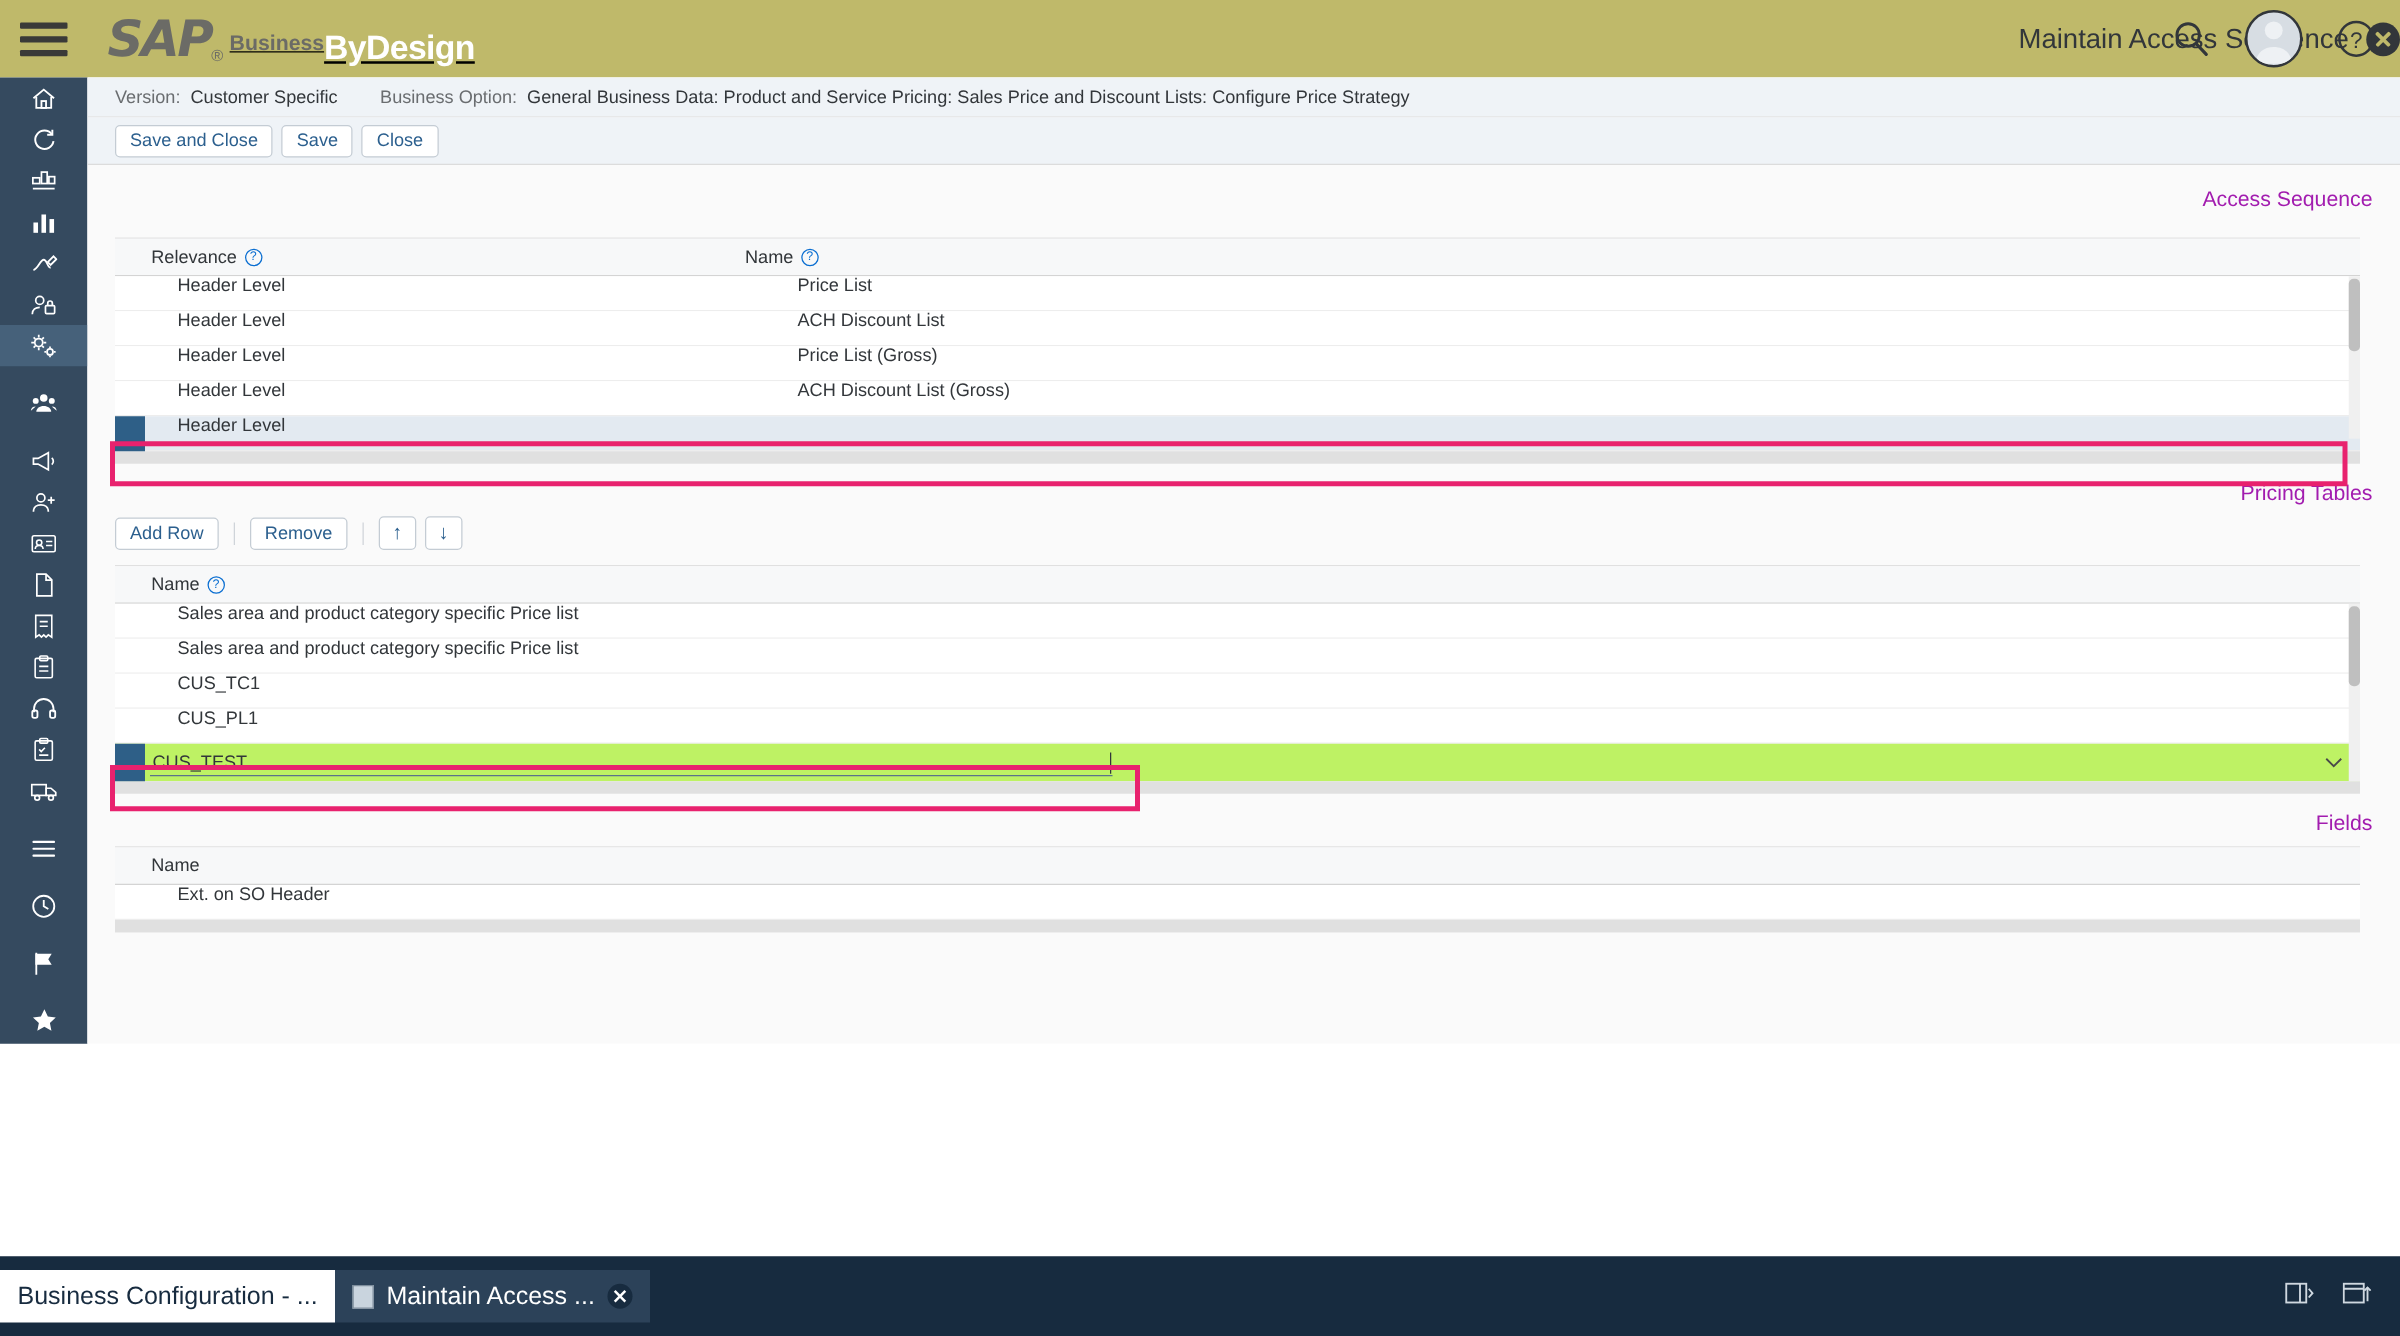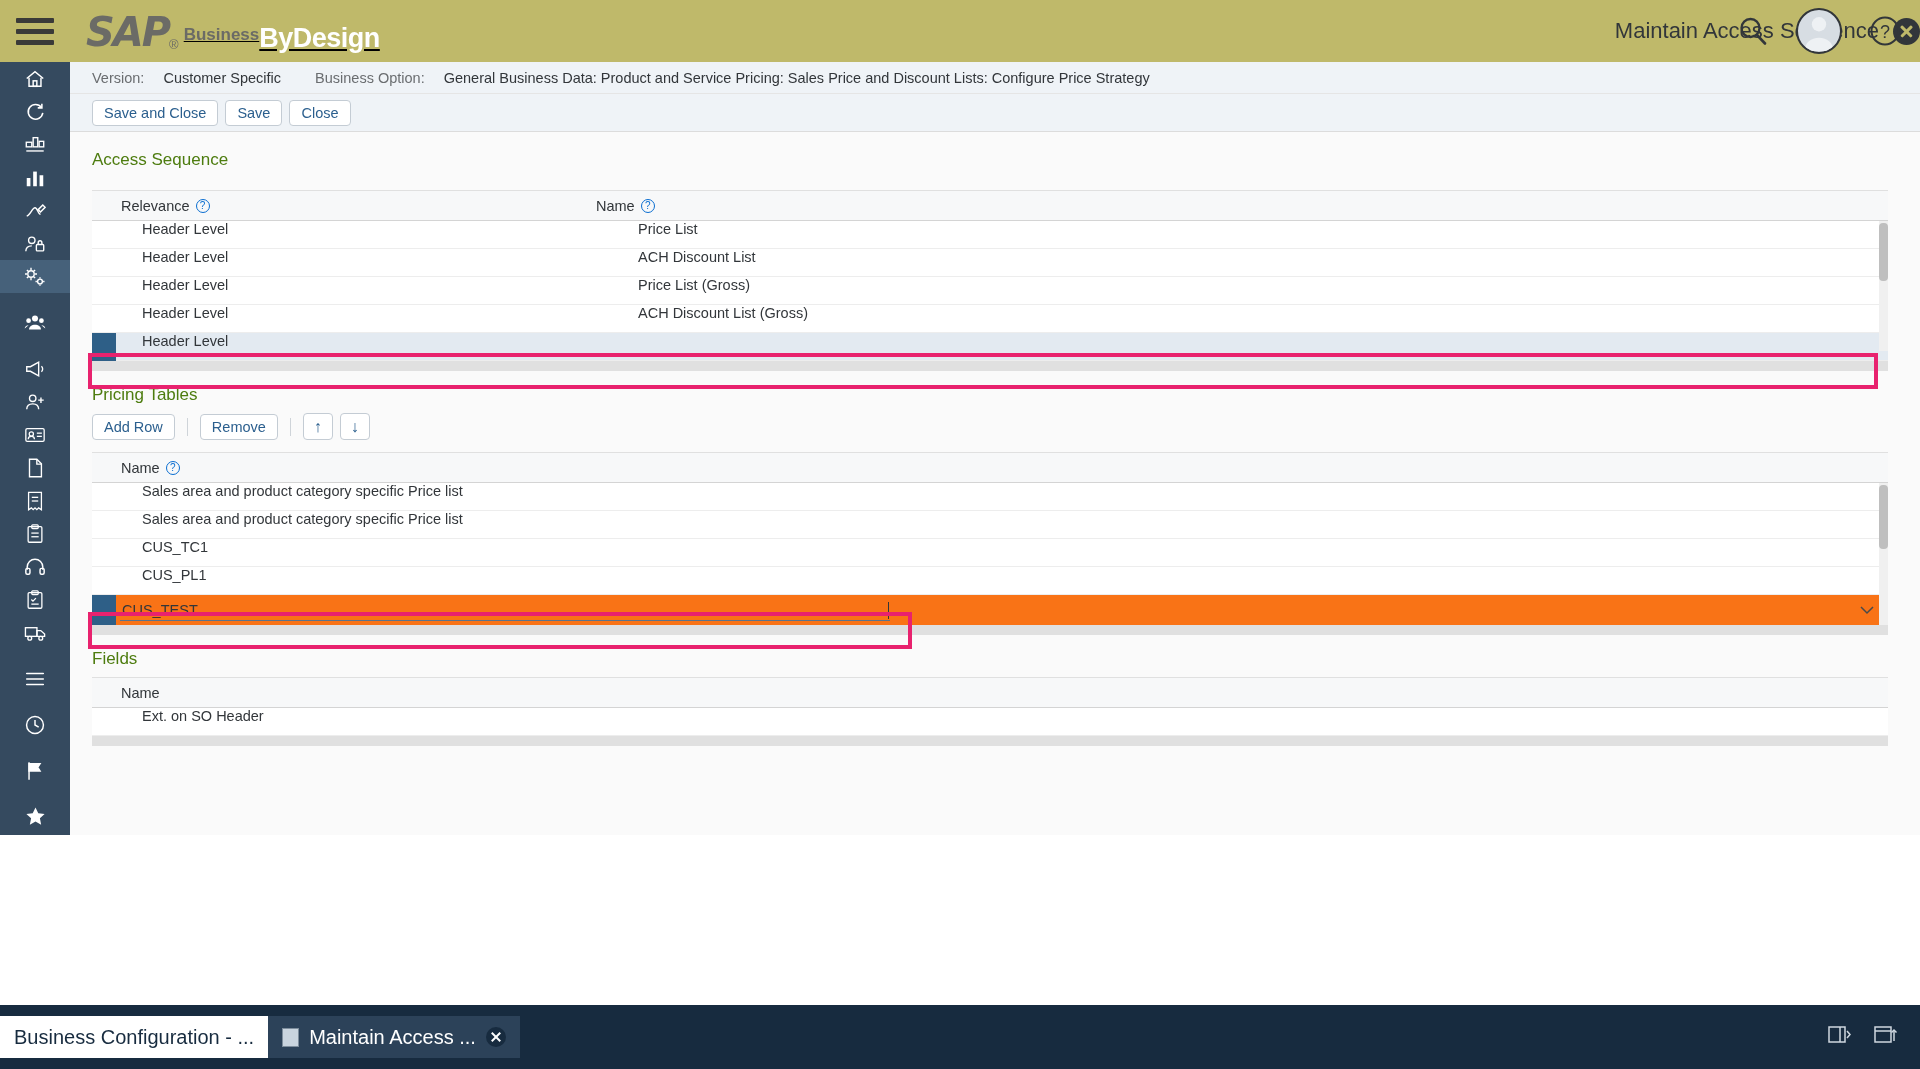--- a/index.html
+++ b/index.html
@@ -78,38 +78,38 @@
   #main {
     position: absolute; left: 70px; top: 62px; width: 1850px; height: 773px;
     background: #ffffff; overflow: hidden;
   }
 
   #infobar {
     height: 32px; background: #eff3f7; border-bottom: 1px solid #e5e5e5;
     display: flex; align-items: center; padding-left: 22px; gap: 8px;
   }
   .info-label { font-size: 14.5px; color: #6a6d70; }
-  .info-value { font-size: 14.5px; color: #32363a; margin-left: 11px; }
+  .info-value { font-size: 14.5px; color: #32363a; }
   .info-sep { width: 18px; }
 
   #toolbar {
     height: 38px; background: #eff3f7; display: flex; align-items: center;
     padding-left: 22px; gap: 7px; border-bottom: 1px solid #dcdcdc;
   }
   .tb-btn {
     height: 26px; padding: 0 11px; background: #ffffff;
     border: 1px solid #c4ccd4; border-radius: 4px;
     font-size: 14.5px; color: #2b5f8e; cursor: pointer;
     display: flex; align-items: center; font-family: "Liberation Sans", sans-serif;
   }
 
   #content { padding: 0 22px; background: #fafafa; height: 703px; position: relative; }
 
   .section-title {
-    font-size: 17px; color: #4d7c0f; padding: 18px 0 20px 0;
+    font-size: 17px; color: #a21caf; padding: 18px 0 20px 0; text-align: right;
   }
   .section-title.tight { padding: 14px 0 8px 0; }
 
   
   .tbl { width: 1796px; background: #ffffff; border-top: 1px solid #e0e0e0; }
   .thead {
     display: flex; height: 30px; align-items: center;
     border-bottom: 1px solid #d4d4d4; background: #f7f8f9;
   }
   .th {
@@ -145,21 +145,21 @@
   
   #pricing-toolbar { display: flex; align-items: center; gap: 7px; padding-bottom: 12px; }
   .pt-sep { width: 1px; height: 18px; background: #cfd4d9; margin: 0 5px; }
   .arrow-btn {
     width: 30px; height: 27px; background: #ffffff; border: 1px solid #c4ccd4;
     border-radius: 4px; color: #2b5f8e; font-size: 16px; cursor: pointer;
     display: flex; align-items: center; justify-content: center;
   }
 
   
-  .edit-row { display: flex; align-items: center; height: 30px; background: #f97316; }
+  .edit-row { display: flex; align-items: center; height: 30px; background: #bef264; }
   .edit-row .marker { width: 24px; height: 30px; flex: 0 0 24px; background: #2e5f87; }
   .edit-cell { flex: 1; display: flex; align-items: center; padding-left: 4px; }
   .edit-input {
     border: none; border-bottom: 1px solid #5b738b; outline: none;
     font-size: 14.5px; color: #32363a; background: transparent;
     width: 770px; height: 22px; padding: 0 2px;
     font-family: "Liberation Sans", sans-serif;
   }
   .caret {
     display: inline-block; width: 1px; height: 17px; background: #32363a;

